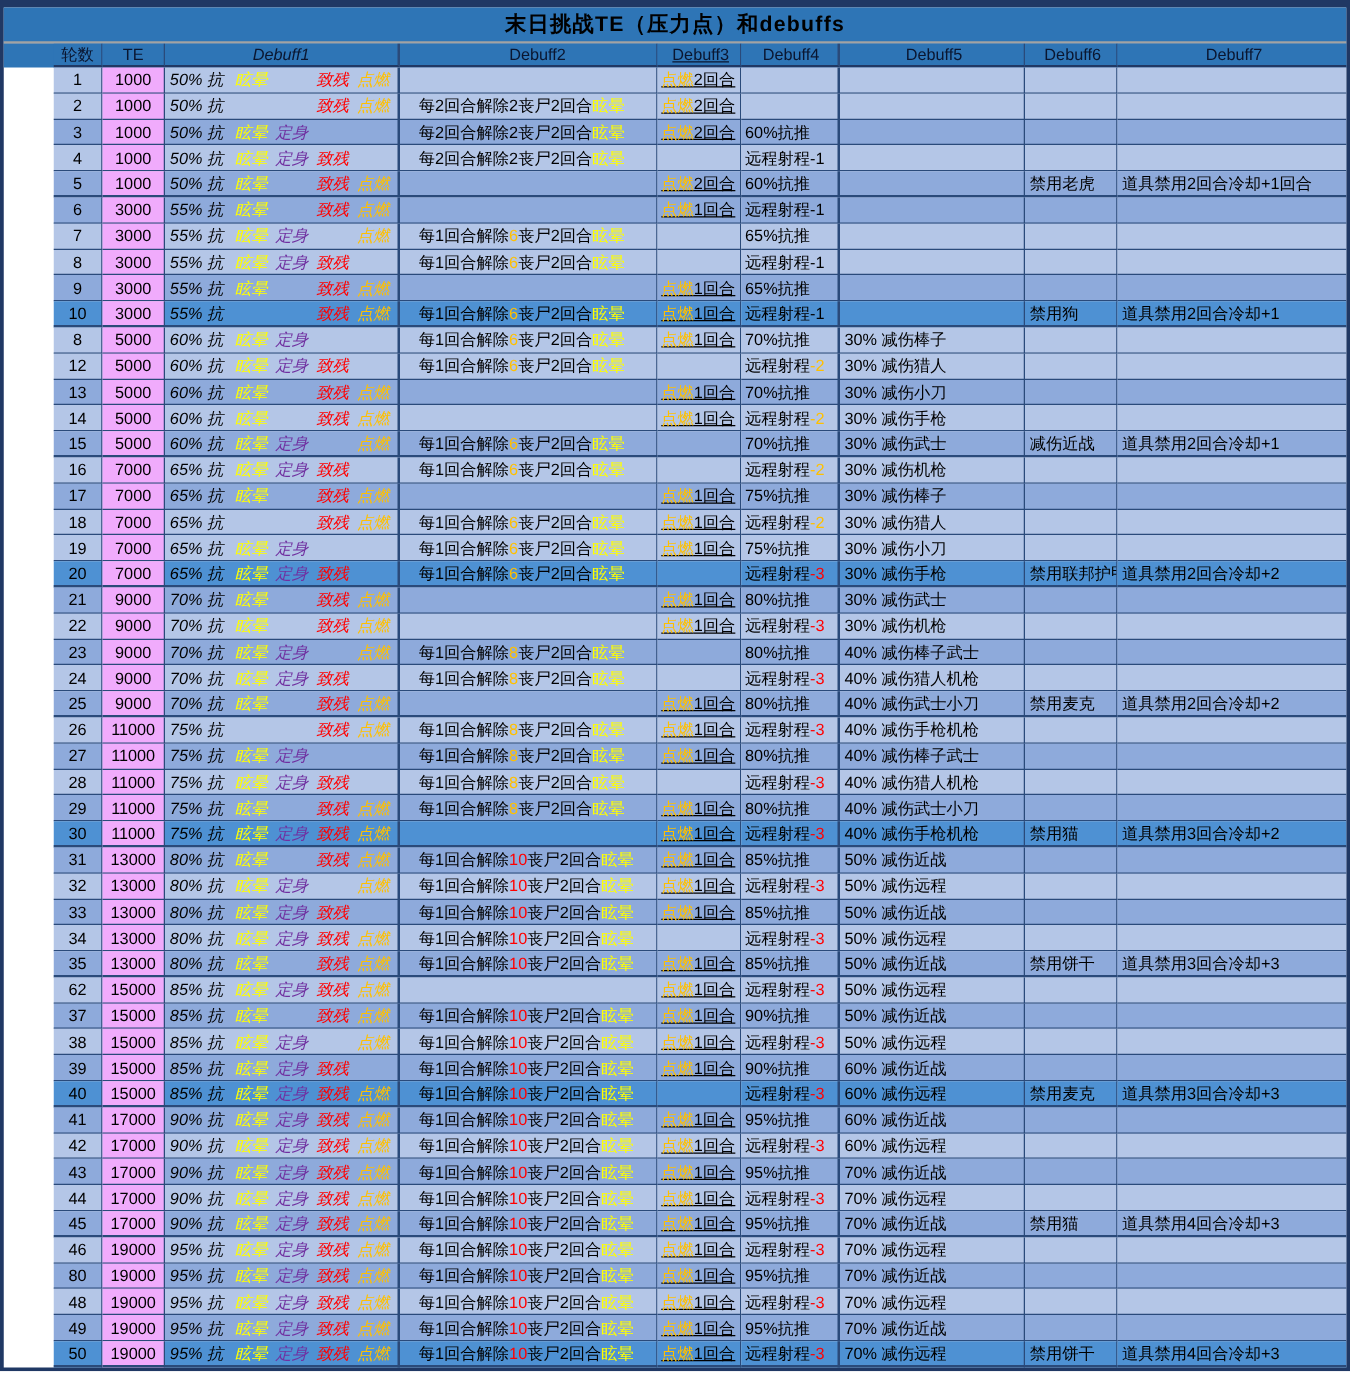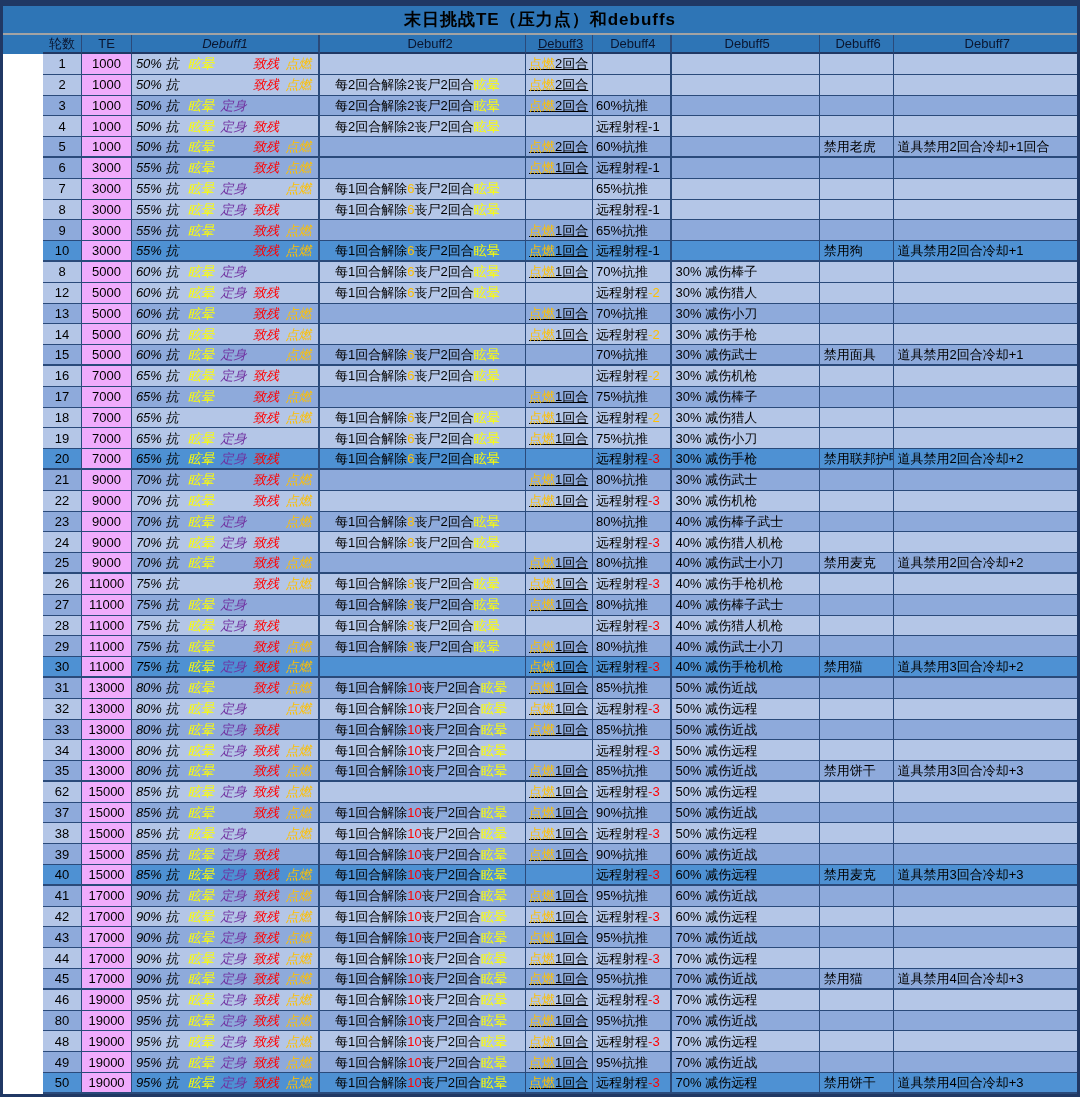--- a/index.html
+++ b/index.html
@@ -403,21 +403,21 @@
           <span>每1回合解除</span>
           <span class="n-o">6</span>
           <span>丧尸2回合</span>
           <span class="st-y">眩晕</span>
         </div>
         <div class="cell c4"></div>
         <div class="cell c5">
           <span>70%抗推</span>
         </div>
         <div class="cell c6">30% 减伤武士</div>
-        <div class="cell c7">禁用面具</div>
+        <div class="cell c7">减伤近战</div>
         <div class="cell c8">道具禁用2回合冷却+1</div>
       </div>
       <div class="row s-L">
         <div class="cell c0">16</div>
         <div class="cell c1 te">7000</div>
         <div class="cell c2">
           <span class="d1p">65% 抗</span>
           <span class="slot st-y">眩晕</span>
           <span class="slot st-p">定身</span>
           <span class="slot st-r">致残</span>

